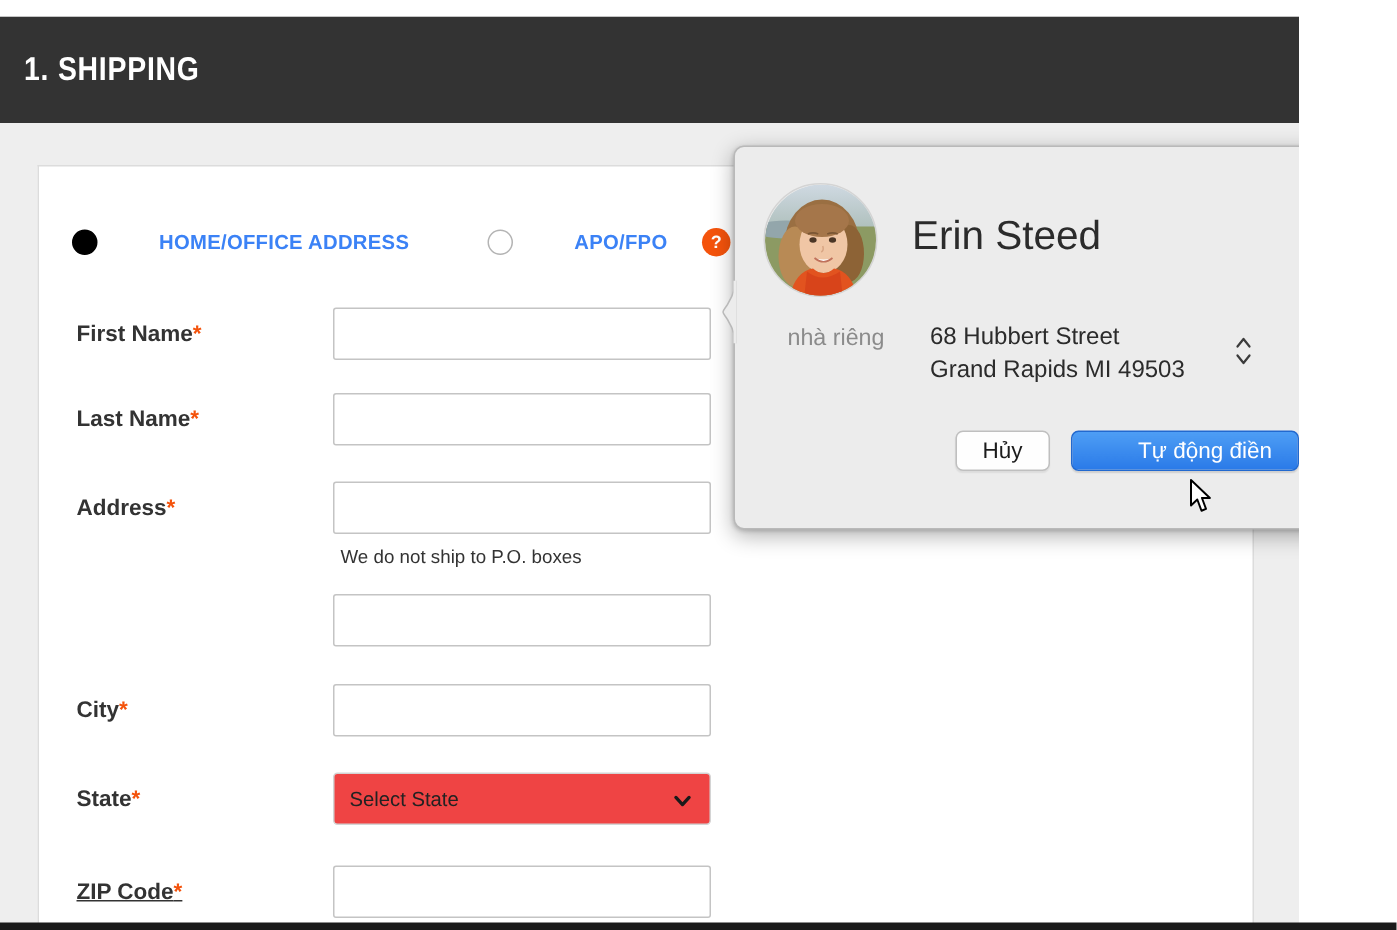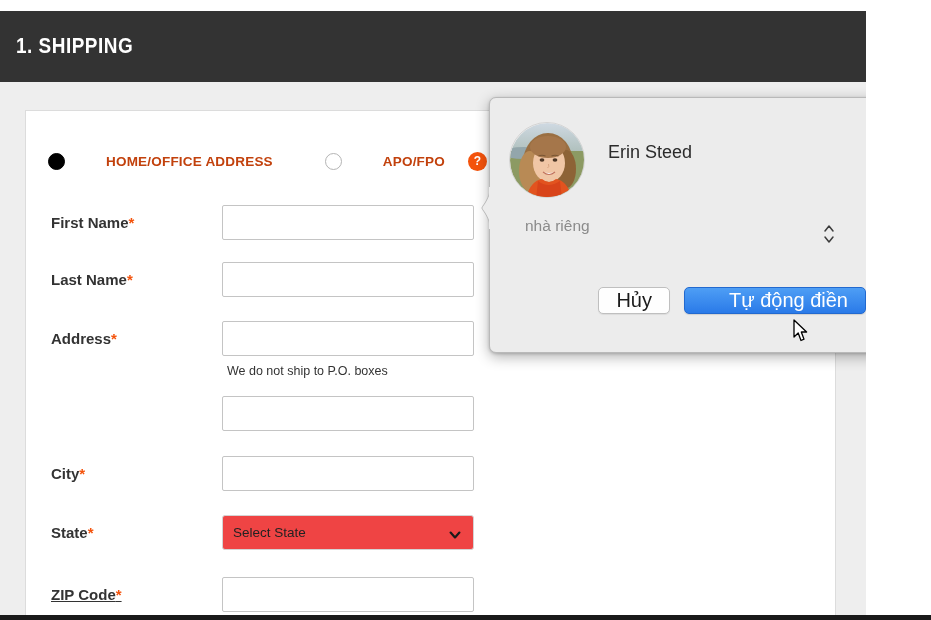--- a/index.html
+++ b/index.html
@@ -62,21 +62,21 @@
     width: 17px; height: 17px;
     border-radius: 50%;
     display: inline-block;
   }
   .radio-dot.on  { background: #000000; border: 1px solid #000000; }
   .radio-dot.off { background: #ffffff; border: 1px solid #b4b4b4; }
   .radio-label {
     margin-left: 12px;
     font-size: 13.5px;
     font-weight: bold;
-    color: #c2410c;
+    color: #3b82f6;
     letter-spacing: 0.2px;
     white-space: nowrap;
     padding-left: 29px;
   }
   .radio-gap { width: 52px; }
   #help-icon {
     margin-left: 23px;
     width: 19px; height: 19px;
     border-radius: 50%;
     background: #f4530c;
@@ -159,21 +159,21 @@
     position: absolute;
     left: 19px; top: 24px;
     width: 76px; height: 76px;
     border-radius: 50%;
     overflow: hidden;
     border: 1px solid rgba(0,0,0,0.10);
   }
   #contact-name {
     position: absolute;
     left: 118px; top: 44px;
-    font-size: 18px;
+    font-size: 27px;
     color: #2b2b2b;
     font-family: "Liberation Sans", sans-serif;
     white-space: nowrap;
   }
   #address-kind {
     position: absolute;
     left: 35px; top: 119px;
     font-size: 15.5px;
     color: #8b8b8b;
     white-space: nowrap;
@@ -197,21 +197,21 @@
     width: 404px;
     display: flex;
     justify-content: flex-end;
     gap: 14px;
     padding-right: 28px;
   }
   .pop-btn {
     height: 27px;
     border-radius: 5px;
     font-family: "Liberation Sans", sans-serif;
-    font-size: 20px;
+    font-size: 15px;
     line-height: 25px;
     text-align: center;
     padding: 0 17px;
     white-space: nowrap;
   }
   #cancel-button {
     background: #fefefe;
     border: 1px solid #bfbfbf;
     color: #1b1b1b;
     box-shadow: 0 1px 1px rgba(0,0,0,0.07);
@@ -381,20 +381,24 @@
           <path d="M16 76 Q20 58 32 56 Q39 62 46 56 Q58 58 62 76 Z" fill="#e2531f"></path>
           <path d="M28 58 Q38 66 50 58 L52 76 L26 76 Z" fill="#d8441a"></path>
         </g>
       </svg>
     </div>
 
     <div id="contact-name">Erin Steed</div>
 
     <div id="address-kind">nhà riêng</div>
 
+    <div id="address-lines">
+      <div>68 Hubbert Street</div>
+      <div>Grand Rapids MI 49503</div>
+    </div>
 
     <div id="address-stepper">
       <svg width="12" height="24" viewBox="0 0 12 24">
         <path d="M2 9 L6 4 L10 9" stroke="#3c3c3c" stroke-width="1.5" fill="none" stroke-linecap="round" stroke-linejoin="round"></path>
         <path d="M2 15 L6 20 L10 15" stroke="#3c3c3c" stroke-width="1.5" fill="none" stroke-linecap="round" stroke-linejoin="round"></path>
       </svg>
     </div>
 
     <div id="popover-buttons">
       <div class="pop-btn" id="cancel-button">Hủy</div>

